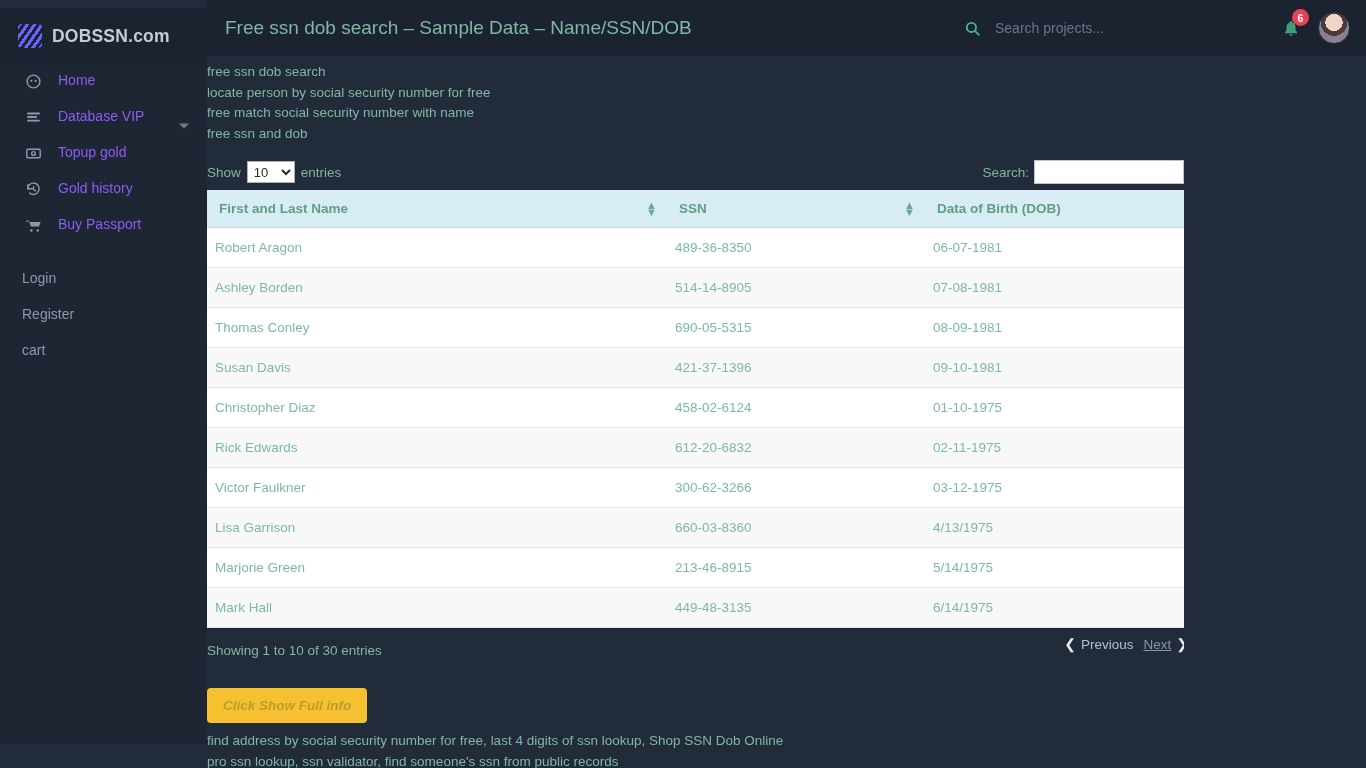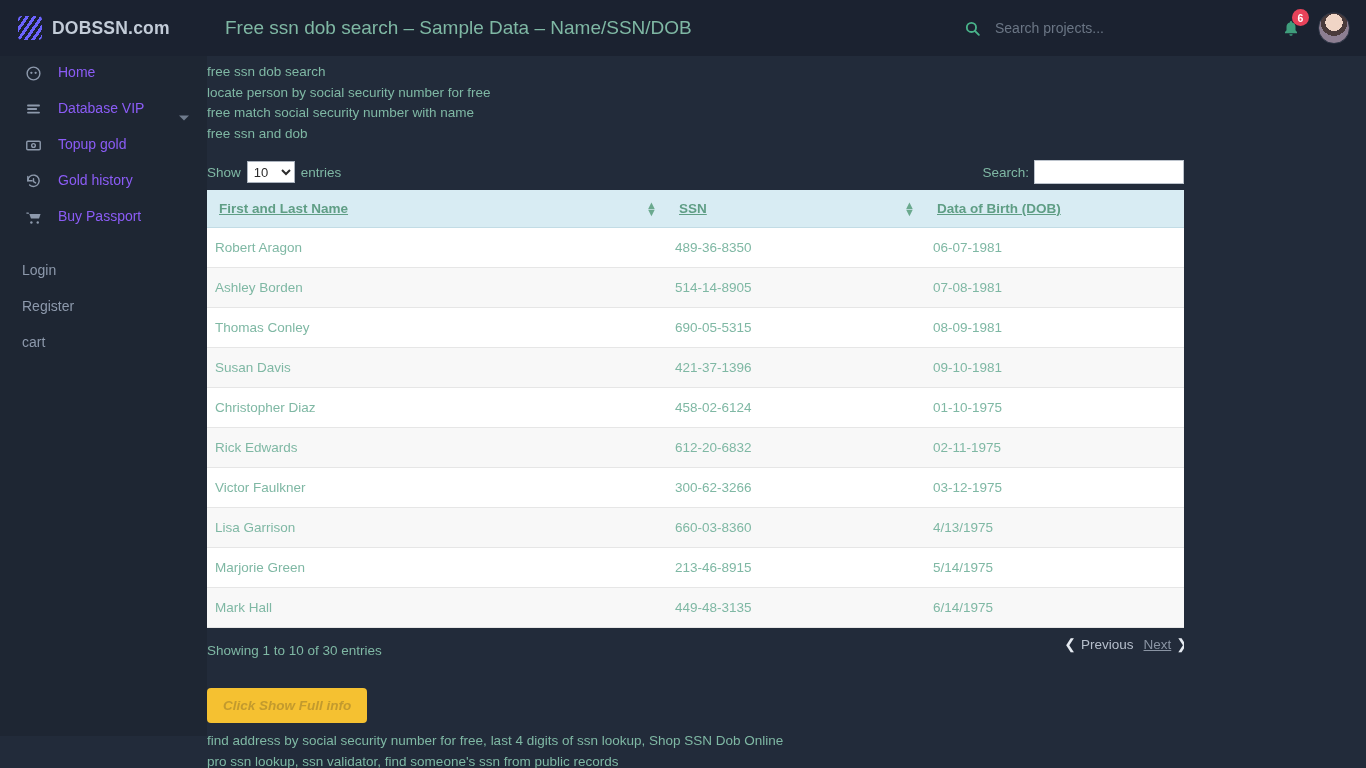--- a/index.html
+++ b/index.html
@@ -8,21 +8,21 @@
     width: 1366px; height: 768px;
     overflow: hidden;
     background: #222b3a;
     font-family: "Liberation Sans", sans-serif;
   }
 
   #app { position: relative; width: 1366px; height: 768px; }
 
   
   #sidebar {
-    position: absolute; left: 0; top: 0;
+    position: absolute; left: 0; top: 8px;
     width: 207px; height: 736px;
     background: #1e2633;
   }
   #sidebar-brand {
     height: 56px;
     display: flex; align-items: center;
     padding-left: 18px;
     background: #1b2230;
   }
   .brand-logo {
@@ -203,21 +203,20 @@
   #data-table thead th {
     background: #d8ecf3;
     color: #5f9e85;
     font-size: 13.5px;
     font-weight: bold;
     text-align: left;
     padding: 11px 0 11px 12px;
     position: relative;
     cursor: pointer;
     border-bottom: 1px solid #c2dce5;
-    text-decoration: underline;
   }
   .sort-ico {
     position: absolute; right: 10px; top: 50%;
     transform: translateY(-50%);
     color: #6aa98e;
     font-size: 11px;
     line-height: 8px;
     display: flex; flex-direction: column;
     align-items: center;
   }

